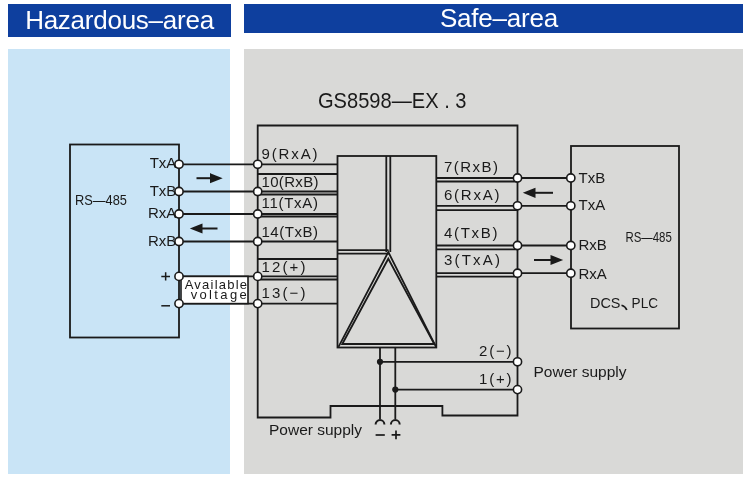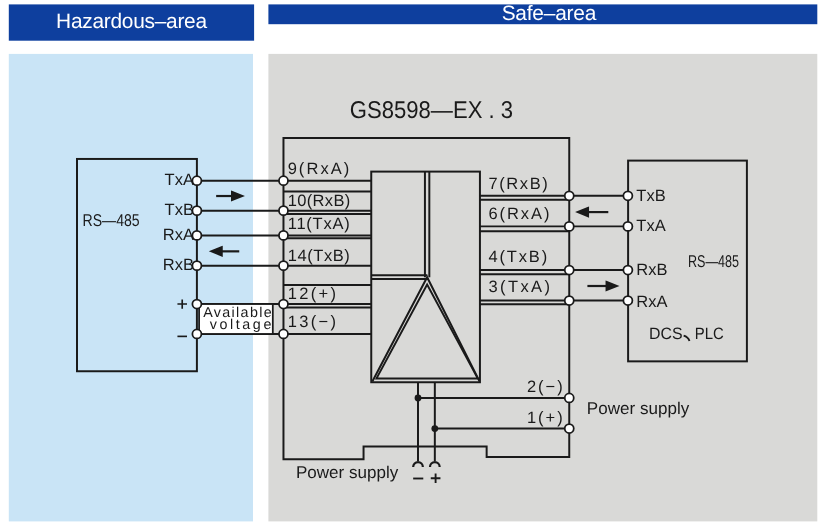--- a/index.html
+++ b/index.html
@@ -1,27 +1,27 @@
 <!DOCTYPE html>
 <html><head>
 <meta charset="utf-8">
 <style>
 html,body{margin:0;padding:0;}
 body{width:750px;height:483px;background:#ffffff;position:relative;overflow:hidden;
      font-family:"Liberation Sans",sans-serif;}
 .bar{position:absolute;background:#0e3f9e;color:#ffffff;display:flex;
      align-items:center;justify-content:center;
-     font-size:19px;letter-spacing:-0.25px;padding-top:0px;box-sizing:border-box;}
+     font-size:26px;letter-spacing:-0.25px;padding-top:0px;box-sizing:border-box;}
 .panel{position:absolute;}
 svg{position:absolute;left:0;top:0;}
 </style>
 </head>
 <body>
 <div class="bar" style="left:8px;top:3.5px;width:223px;height:33.5px;">Hazardous–area</div>
-<div class="bar" style="left:244px;top:3.5px;width:499px;height:18px;">
+<div class="bar" style="left:244px;top:3.5px;width:499px;height:29px;">
     <span style="margin-left:11px;letter-spacing:-0.2px;">Safe–area</span>
   </div>
 <div class="panel" style="left:8px;top:48.5px;width:221.5px;height:425.5px;background:#c9e4f6;"></div>
 <div class="panel" style="left:243.5px;top:48.5px;width:499.5px;height:425.5px;background:#d9d9d7;"></div>
 <svg width="750" height="483" viewBox="0 0 750 483">
 <g stroke="#1a1a1a" stroke-width="1.8" fill="none">
 
   <rect x="70" y="144.5" width="109" height="193"></rect>
 
   <path d="M257.7 125.5 H517.5 V415.5 H442.4 V406 H330.5 V417.5 H257.7 Z"></path>

